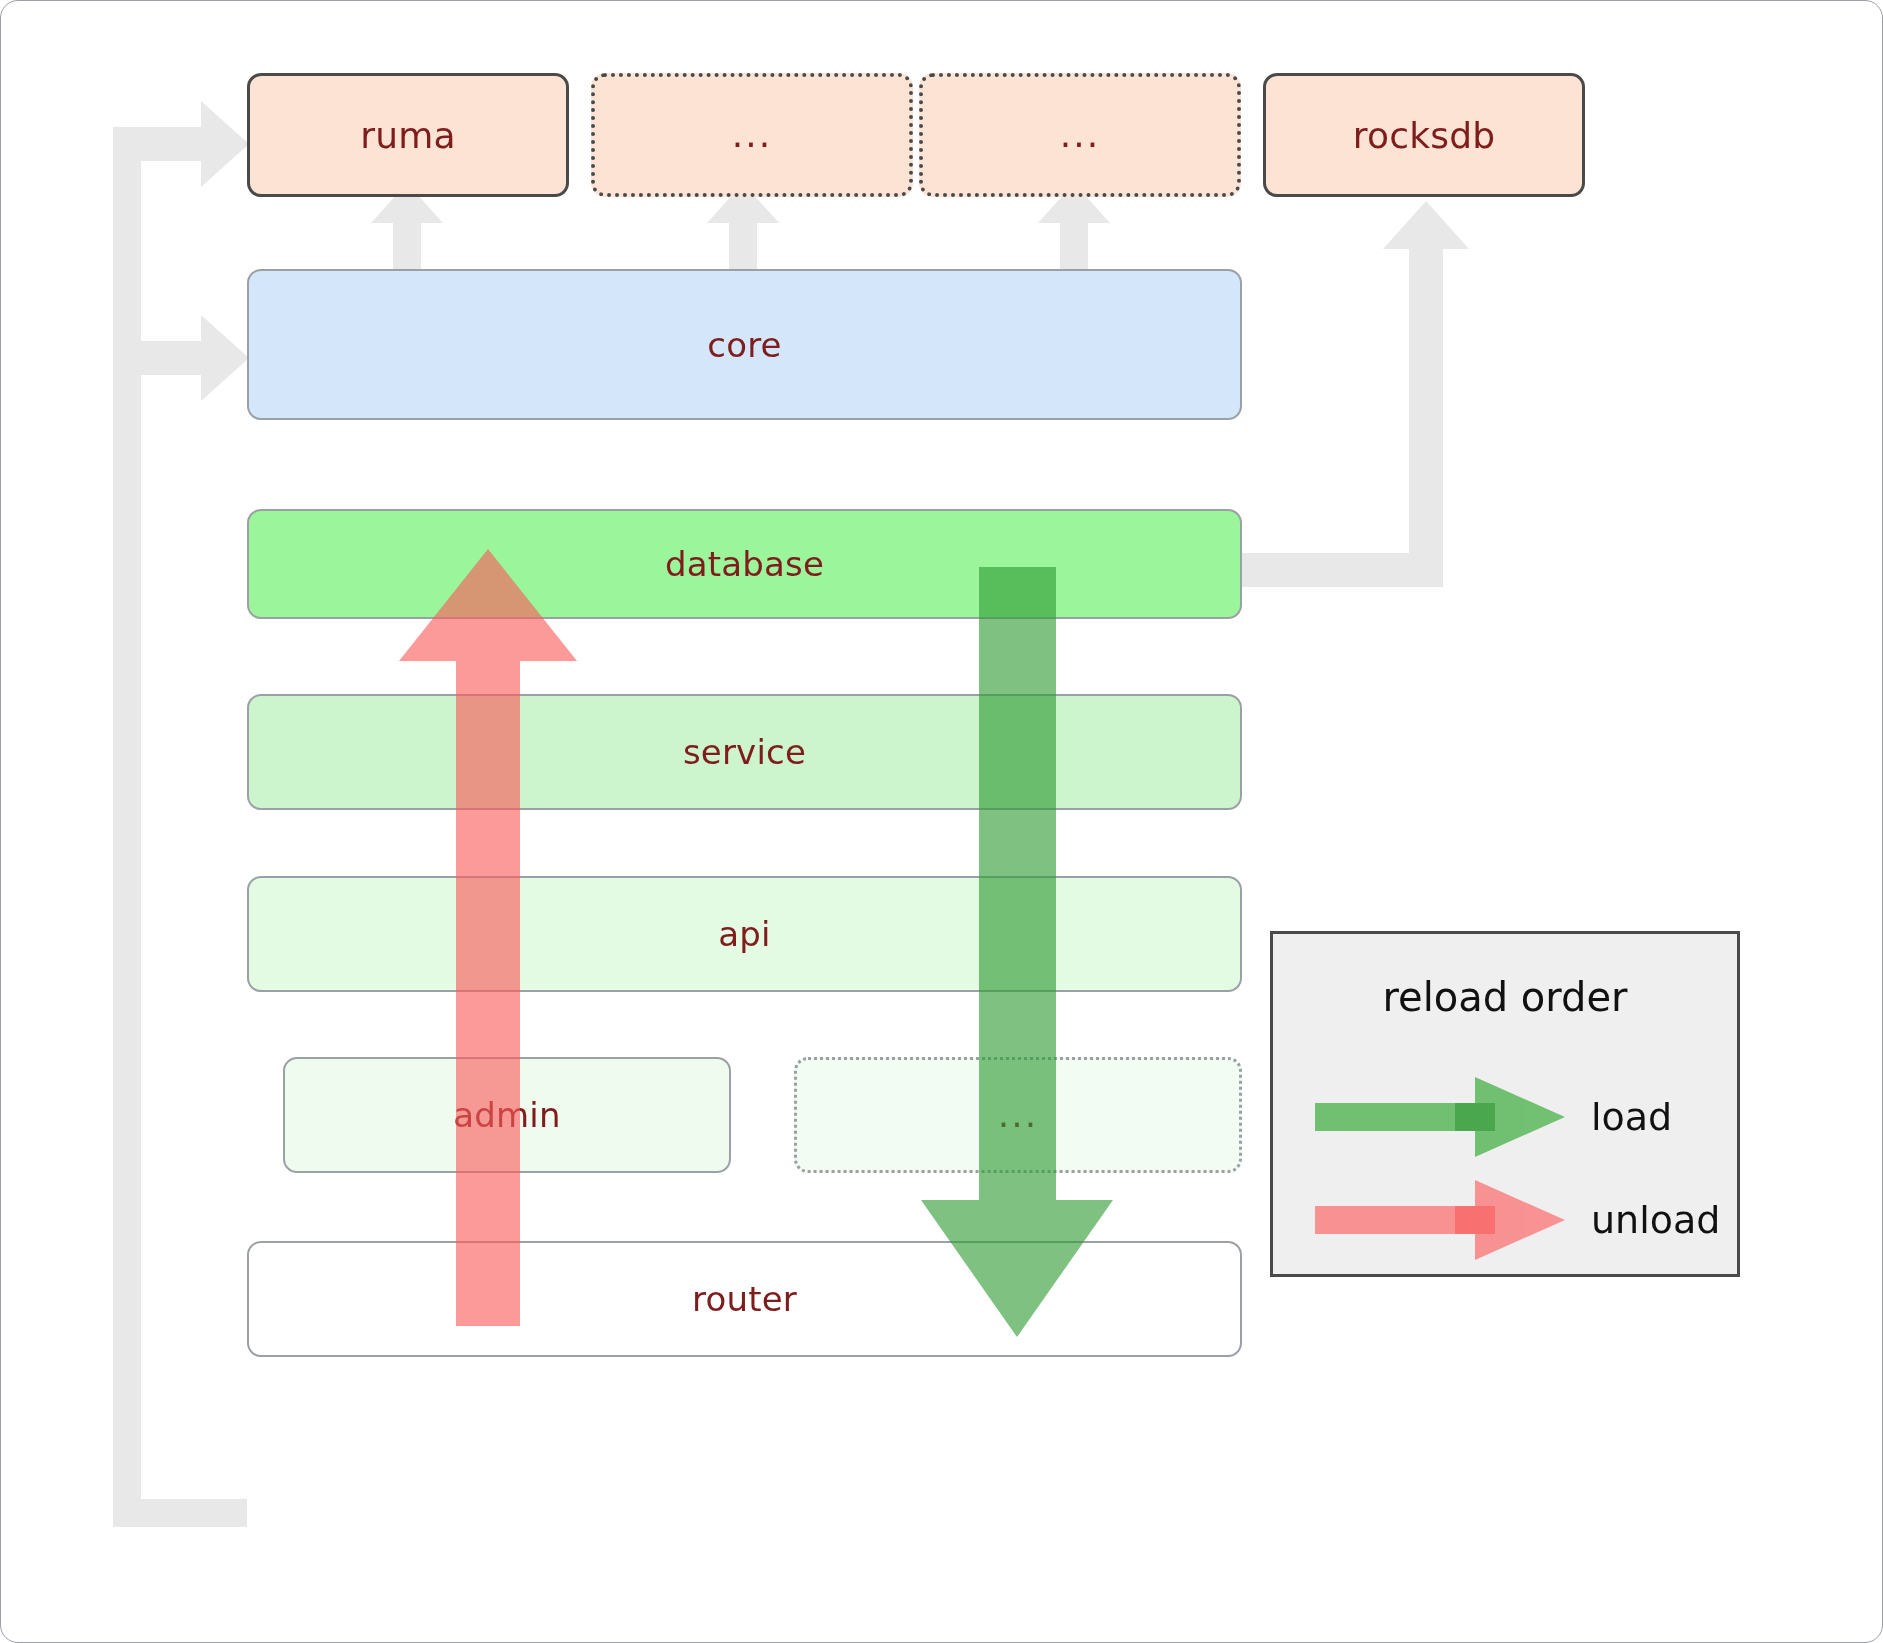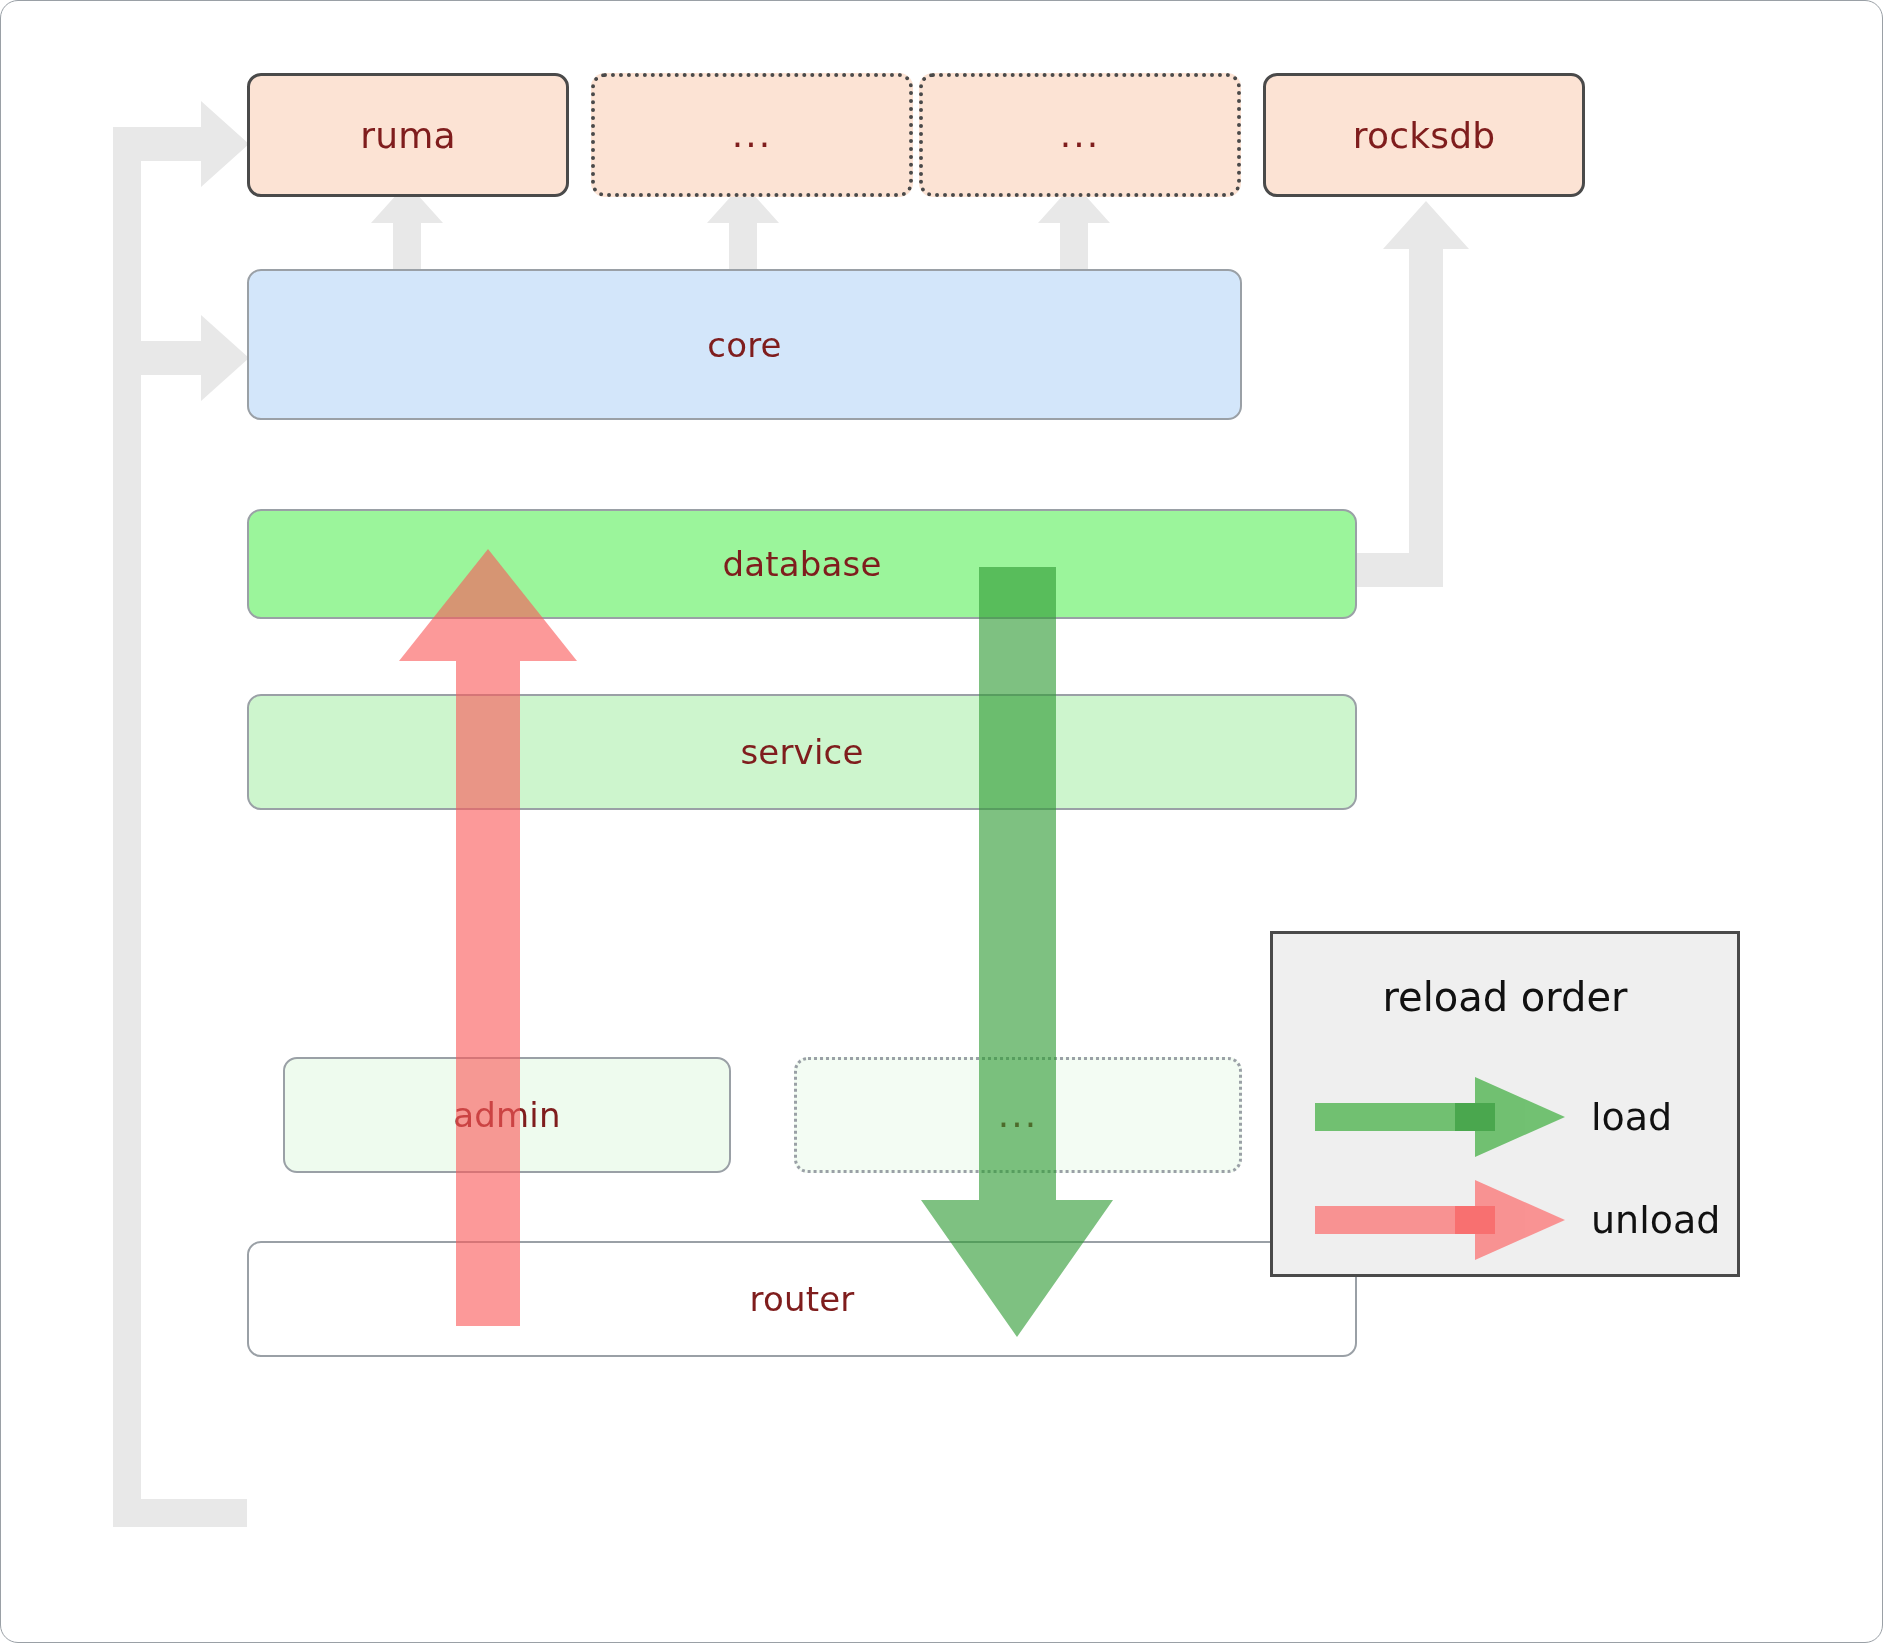--- a/index.html
+++ b/index.html
@@ -45,21 +45,21 @@
   .dots { font-size: 36px; letter-spacing: 2px; line-height: 0.6; }
 
   
   .core {
     background: #d3e6fa;
     border: 2px solid #9aa0a6;
     left: 246px; top: 268px; width: 995px; height: 151px;
   }
 
   
-  .crate { border: 2px solid #9aa0a6; left: 246px; width: 1110px; }
+  .crate { border: 2px solid #9aa0a6; left: 246px; width: 995px; }
   .crate-database { background: #9bf59b; top: 508px; height: 110px; }
   .crate-service  { background: #cdf5cd; top: 693px; height: 116px; }
   .crate-api      { background: #e3faE3; top: 875px; height: 116px; }
   .crate-admin    { background: #eefbee; top: 1056px; height: 116px; width: 448px; margin-left: 36px; }
   .crate-dots     { background: #f3fcf3; top: 1056px; height: 116px; left: 793px; width: 448px;
                     border: 3px dotted #9aa0a6; }
   .crate-router   { background: #ffffff; top: 1240px; height: 116px; }
 
   
   .conduwuit {
@@ -168,20 +168,23 @@
   </div>
 
   <div class="node crate crate-database">
     <span class="lbl">database</span>
   </div>
 
   <div class="node crate crate-service">
     <span class="lbl">service</span>
   </div>
 
+  <div class="node crate crate-api">
+    <span class="lbl">api</span>
+  </div>
 
   <div class="node crate crate-admin">
     <span class="lbl">admin</span>
   </div>
 
   <div class="node crate crate-dots">
     <span class="lbl dots">...</span>
   </div>
 
   <div class="node crate crate-router">

